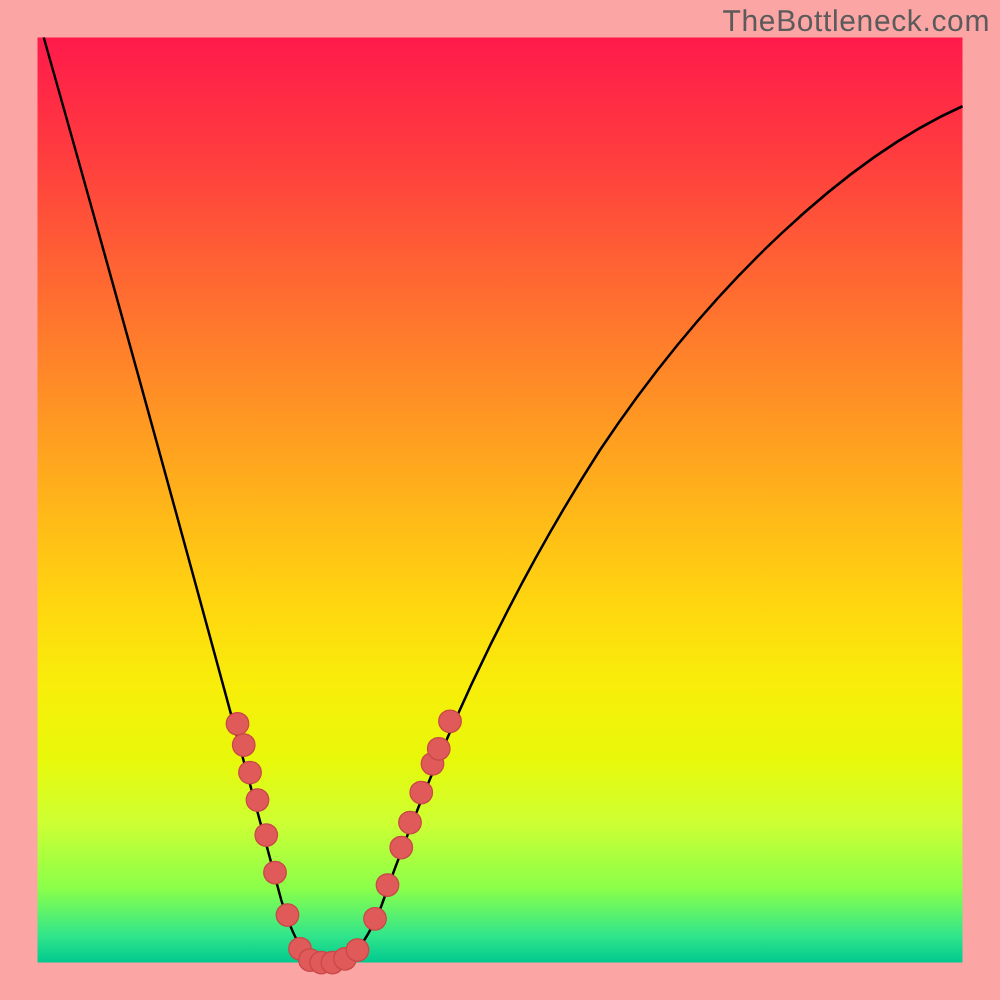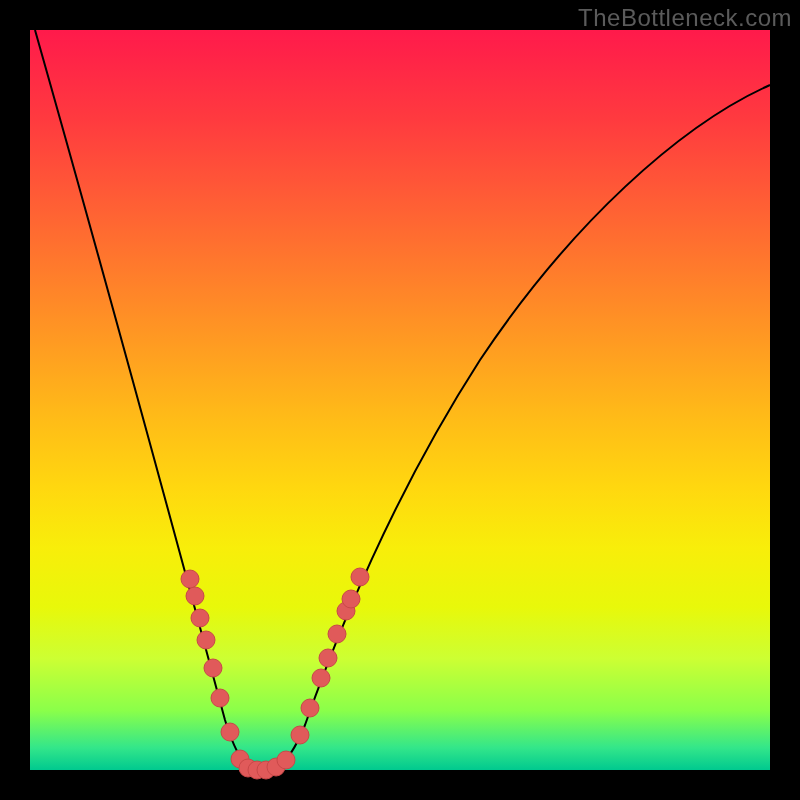--- a/index.html
+++ b/index.html
@@ -7,21 +7,21 @@
     padding: 0;
     width: 800px;
     height: 800px;
     overflow: hidden;
     font-family: Arial, Helvetica, sans-serif;
   }
   .frame {
     position: relative;
     width: 800px;
     height: 800px;
-    background: #000000;
+    background: #fca5a5;
   }
   .plot-area {
     position: absolute;
     left: 30px;
     top: 30px;
     width: 740px;
     height: 740px;
     background: linear-gradient(
       to bottom,
       #ff1a4b 0%,

